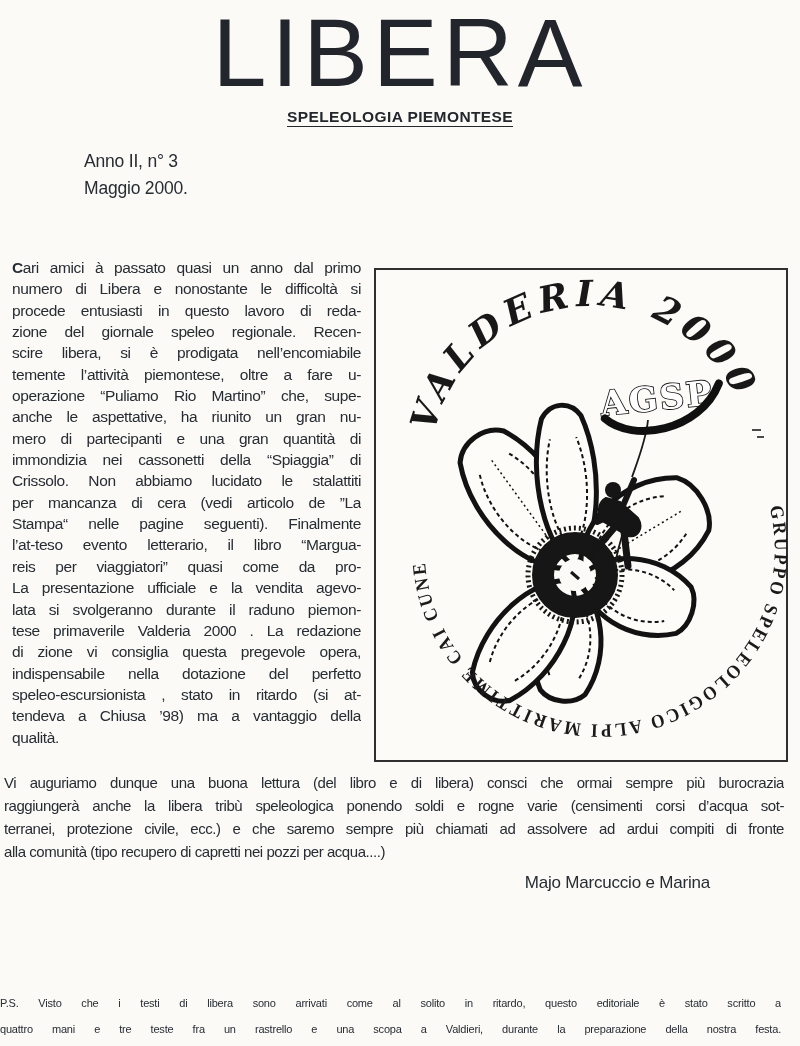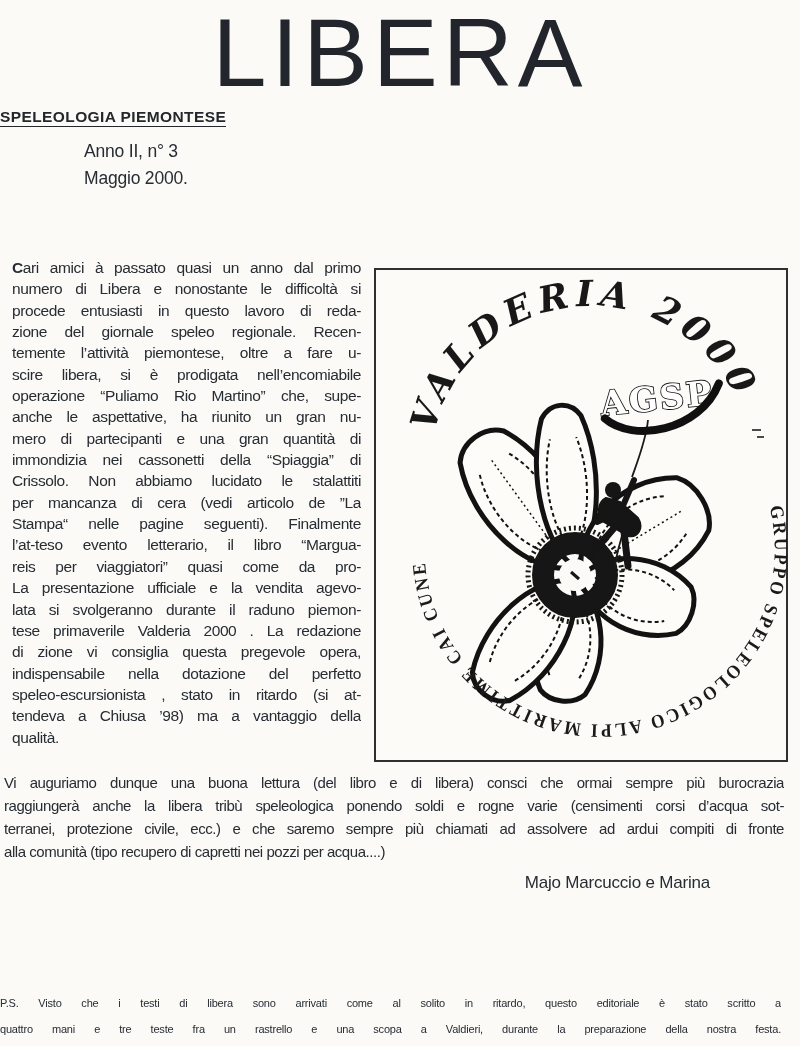--- a/index.html
+++ b/index.html
@@ -9,26 +9,26 @@
     font-family:"Liberation Sans", sans-serif;
     color:#272c33;
     overflow:hidden;
   }
   
   .masthead-svg { position:absolute; left:200px; top:2px; width:400px; height:104px; }
   .masthead-svg text {
     font-family:"Liberation Sans", sans-serif;
     font-size:97px; letter-spacing:5px; fill:#22262c;
   }
-  .subtitle-wrap { position:absolute; left:0; right:0; top:108px; text-align:left; }
+  .subtitle-wrap { position:absolute; left:0; right:0; top:108px; text-align:center; }
   .subtitle-wrap span {
     font-weight:bold; font-size:15.5px; letter-spacing:0.4px; color:#23272c;
     border-bottom:1.6px solid #23272c; padding-bottom:1px;
   }
-  .issue { position:absolute; left:84px; top:138px; font-size:17.5px; line-height:27px; letter-spacing:-0.2px; }
+  .issue { position:absolute; left:84px; top:148px; font-size:17.5px; line-height:27px; letter-spacing:-0.2px; }
   
   .line { text-align:justify; text-align-last:justify; overflow:hidden; }
   .par-end { text-align-last:left; }
   .col { position:absolute; left:12px; top:257px; width:349px;
          font-size:15.5px; letter-spacing:-0.4px; }
   .col .line { height:21.35px; line-height:21.35px; }
   .col .line:first-child::first-letter { font-weight:bold; }
   .full { position:absolute; left:4px; top:772px; width:780px;
           font-size:15px; letter-spacing:-0.45px; }
   .full .line { height:22.9px; line-height:22.9px; }
@@ -64,22 +64,22 @@
 <div class="issue">
   <div>Anno II, n° 3</div>
   <div>Maggio 2000.</div>
 </div>
 
 <div class="col">
     <div class="line">Cari amici à passato quasi un anno dal primo</div>
     <div class="line">numero di Libera e nonostante le difficoltà si</div>
     <div class="line">procede entusiasti in questo lavoro di reda-</div>
     <div class="line">zione del giornale speleo regionale. Recen-</div>
+    <div class="line">scire libera, si è prodigata nell’encomiabile</div>
     <div class="line">temente l’attività piemontese, oltre a fare u-</div>
-    <div class="line">scire libera, si è prodigata nell’encomiabile</div>
     <div class="line">operazione “Puliamo Rio Martino” che, supe-</div>
     <div class="line">anche le aspettative, ha riunito un gran nu-</div>
     <div class="line">mero di partecipanti e una gran quantità di</div>
     <div class="line">immondizia nei cassonetti della “Spiaggia” di</div>
     <div class="line">Crissolo. Non abbiamo lucidato le stalattiti</div>
     <div class="line">per mancanza di cera (vedi articolo de ”La</div>
     <div class="line">Stampa“ nelle pagine seguenti). Finalmente</div>
     <div class="line">l’at-teso evento letterario, il libro “Margua-</div>
     <div class="line">reis per viaggiatori” quasi come da pro-</div>
     <div class="line">La presentazione ufficiale e la vendita agevo-</div>

